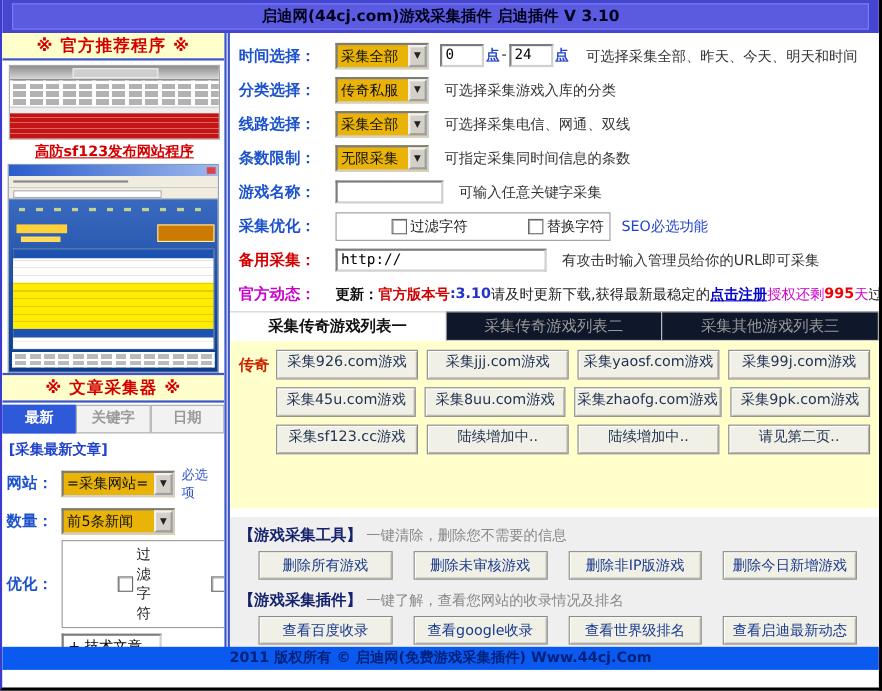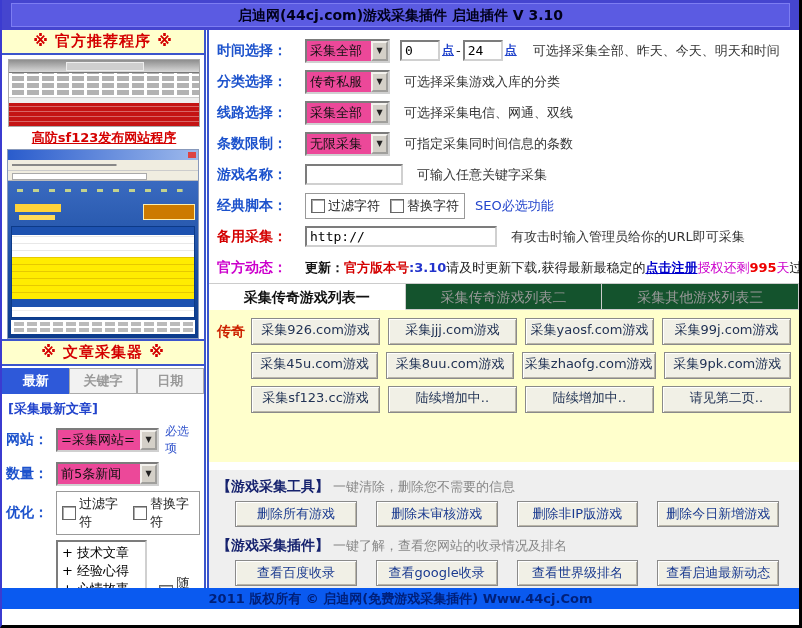--- a/index.html
+++ b/index.html
@@ -62,29 +62,29 @@
   .side-tab{flex:1;text-align:center;line-height:24px;font-size:13px;font-weight:bold;
             background:#f2f2f2;color:#999;border:1px solid #aaa;box-sizing:border-box;cursor:pointer;}
   .side-tab.active{background:#2e59d9;color:#fff;border-color:#2e59d9;}
   
   .side-form{padding:4px 4px 0 4px;}
   .latest-title{color:#2244cc;font-weight:bold;font-size:13px;margin:2px 0 4px 2px;}
   .srow{display:flex;align-items:center;margin:5px 0;}
   .slabel{color:#1c52cc;font-weight:bold;font-size:14px;width:50px;flex:none;}
   .req{color:#3355cc;font-size:12px;margin-left:6px;}
   
-  .sel{display:inline-flex;align-items:stretch;background:#ec4899;border:2px inset #d0d0d0;height:20px;box-sizing:content-box;cursor:pointer;}
+  .sel{display:inline-flex;align-items:stretch;background:#eab308;border:2px inset #d0d0d0;height:20px;box-sizing:content-box;cursor:pointer;}
   .sel-text{padding:1px 3px 0 3px;font-size:13px;color:#111;white-space:nowrap;}
   .sel-btn{width:17px;background:#d4d0c8;border:2px outset #f4f2ee;box-sizing:border-box;
            font-size:8px;line-height:15px;text-align:center;color:#222;}
   
   .cb{width:12px;height:12px;background:#fff;border:1px solid #666;box-shadow:inset 1px 1px 0 #aaa;
       display:inline-block;flex:none;margin-right:3px;cursor:pointer;}
   .cb-group{display:flex;align-items:center;border:1px solid #999;background:#fff;padding:3px 5px;font-size:13px;color:#222;}
-  .cb-group .cb-label{margin-right:10px;display:flex;align-items:center;}
+  .cb-group .cb-label{margin-right:10px;display:flex;align-items:center;margin-left:45px;}
   .cb-group .cb-label:last-child{margin-right:0;}
   
   .cat-row{display:flex;align-items:flex-end;margin:4px 0 0 0;}
   .listbox{width:96px;height:80px;background:#fff;border:2px inset #d0d0d0;font-size:13px;
            line-height:18px;padding:2px 4px;box-sizing:border-box;overflow:hidden;cursor:pointer;}
   .rand{display:flex;align-items:center;font-size:13px;color:#333;margin:0 0 10px 12px;}
   
   .btn{background:#f1f0e6;border:1px solid #8a8a8a;box-shadow:inset 1px 1px 0 #ffffff,inset -1px -1px 0 #b9b5a8;
        font-size:13px;color:#1a3a8f;text-align:center;padding:2px 10px;cursor:pointer;white-space:nowrap;
        font-family:"DejaVu Sans","Liberation Sans",sans-serif;}
@@ -108,21 +108,21 @@
   .news{white-space:nowrap;overflow:hidden;}
   .news .upd{color:#111;font-weight:bold;}
   .news .vlabel{color:#d40000;font-weight:bold;}
   .news .vnum{color:#2233cc;font-weight:bold;}
   .news .plain{color:#222;}
   .news .reg{color:#0000cc;font-weight:bold;text-decoration:underline;cursor:pointer;}
   .news .auth{color:#cc00cc;}
   .news .days{color:#ee0000;font-weight:bold;}
   
   .gtabs{display:flex;height:27px;}
-  .gtab{flex:1;text-align:center;line-height:26px;font-size:14px;background:#14532d;color:#999;
+  .gtab{flex:1;text-align:center;line-height:26px;font-size:14px;background:#0f172a;color:#999;
         border:1px solid #ccc;border-left:none;box-sizing:border-box;cursor:pointer;}
   .gtab.active{background:#fff;color:#111;font-weight:bold;border-bottom:1px solid #fff;}
   
   .game-area{background:#ffffcc;height:152px;padding:8px 0 0 8px;box-sizing:border-box;}
   .grow{display:flex;align-items:center;margin-bottom:7px;}
   .grow-label{width:34px;flex:none;color:#cc2200;font-weight:bold;font-size:14px;}
   .gbtn{width:130px;height:23px;line-height:19px;margin-right:8px;padding:1px 2px;font-size:13px;color:#223355;}
   
   .tools{background:#efefef;margin-top:8px;padding:6px 0 4px 8px;}
   .tool-title-row{display:flex;align-items:center;margin:2px 0 5px 0;}
@@ -282,21 +282,21 @@
         <span class="fdesc">可指定采集同时间信息的条数</span>
       </div>
 
       <div class="frow">
         <span class="flabel">游戏名称：</span>
         <input class="inp name" value="" style="">
         <span class="fdesc">可输入任意关键字采集</span>
       </div>
 
       <div class="frow">
-        <span class="flabel">经典脚本：</span>
+        <span class="flabel">采集优化：</span>
         <span class="cb-group">
           <span class="cb-label">
             <span class="cb"></span>
             <span>过滤字符</span>
           </span>
           <span class="cb-label">
             <span class="cb"></span>
             <span>替换字符</span>
           </span>
         </span>

